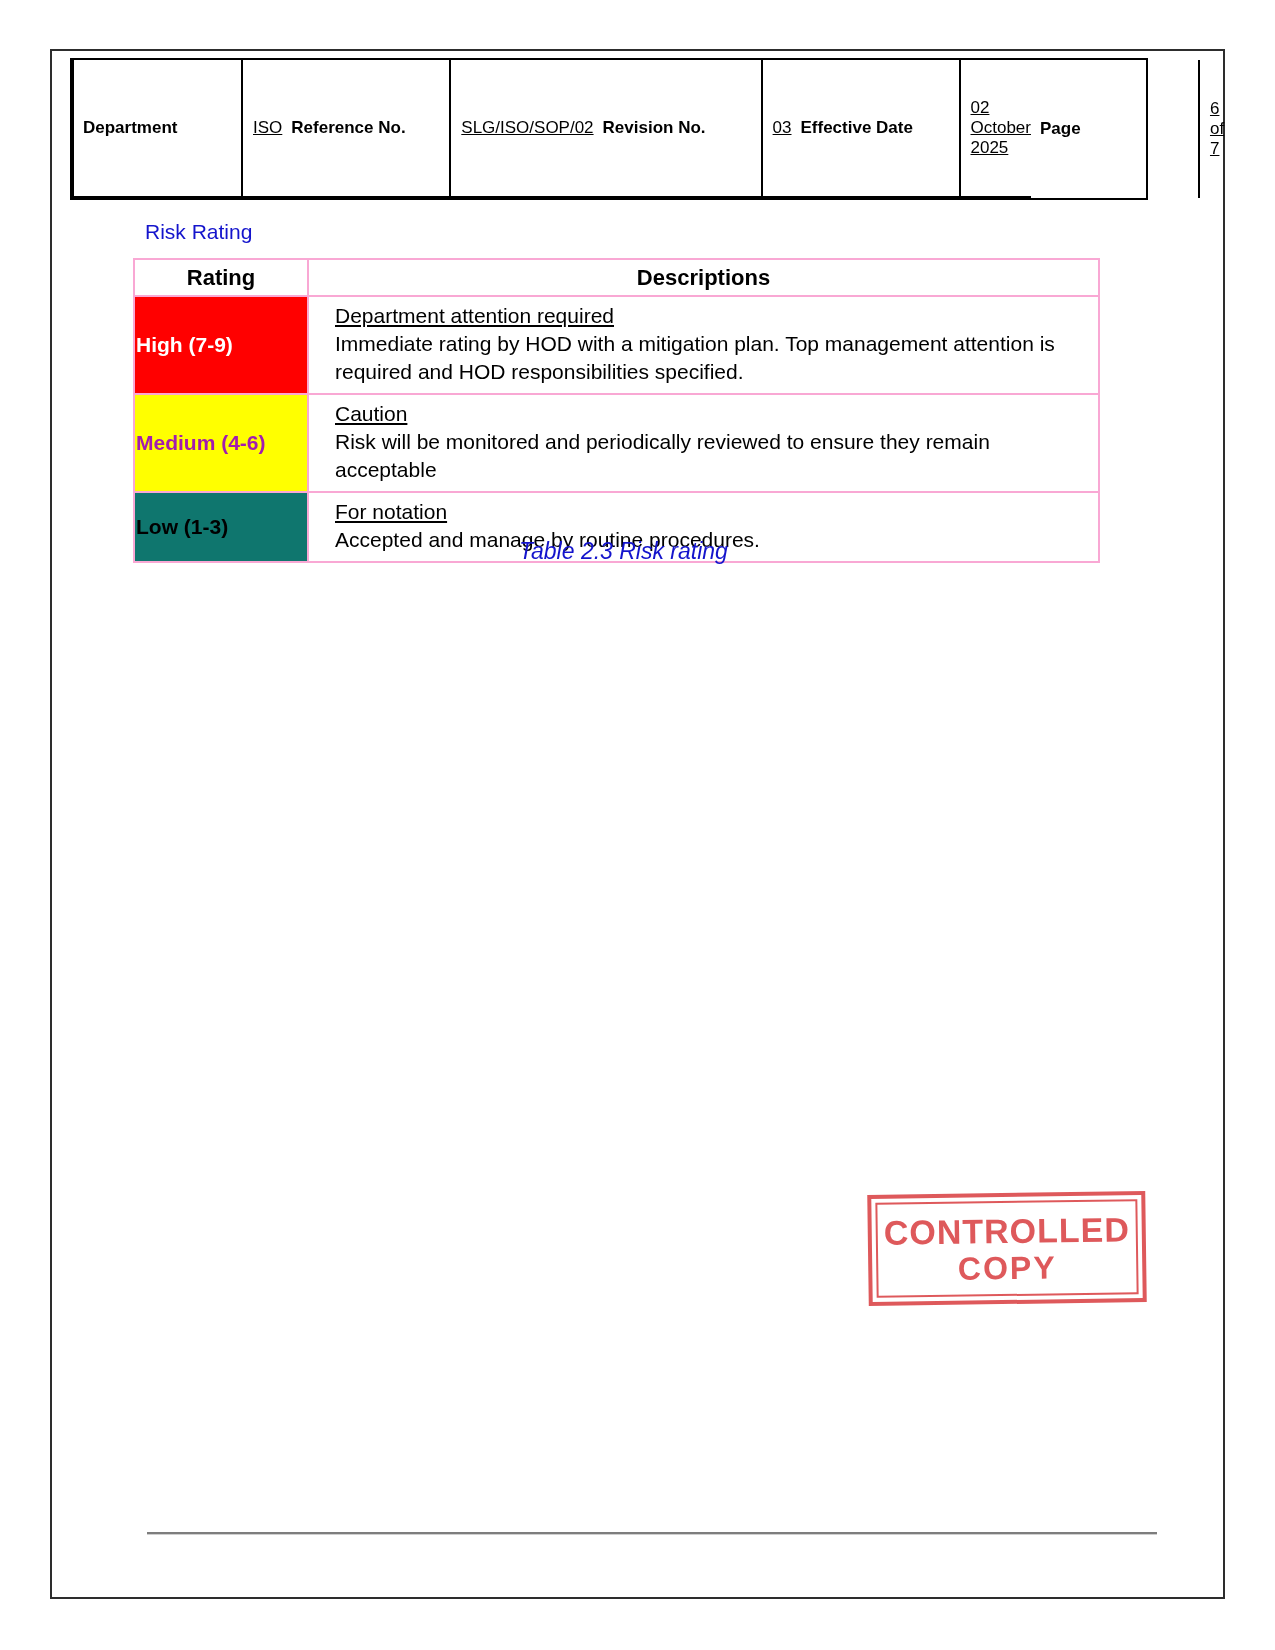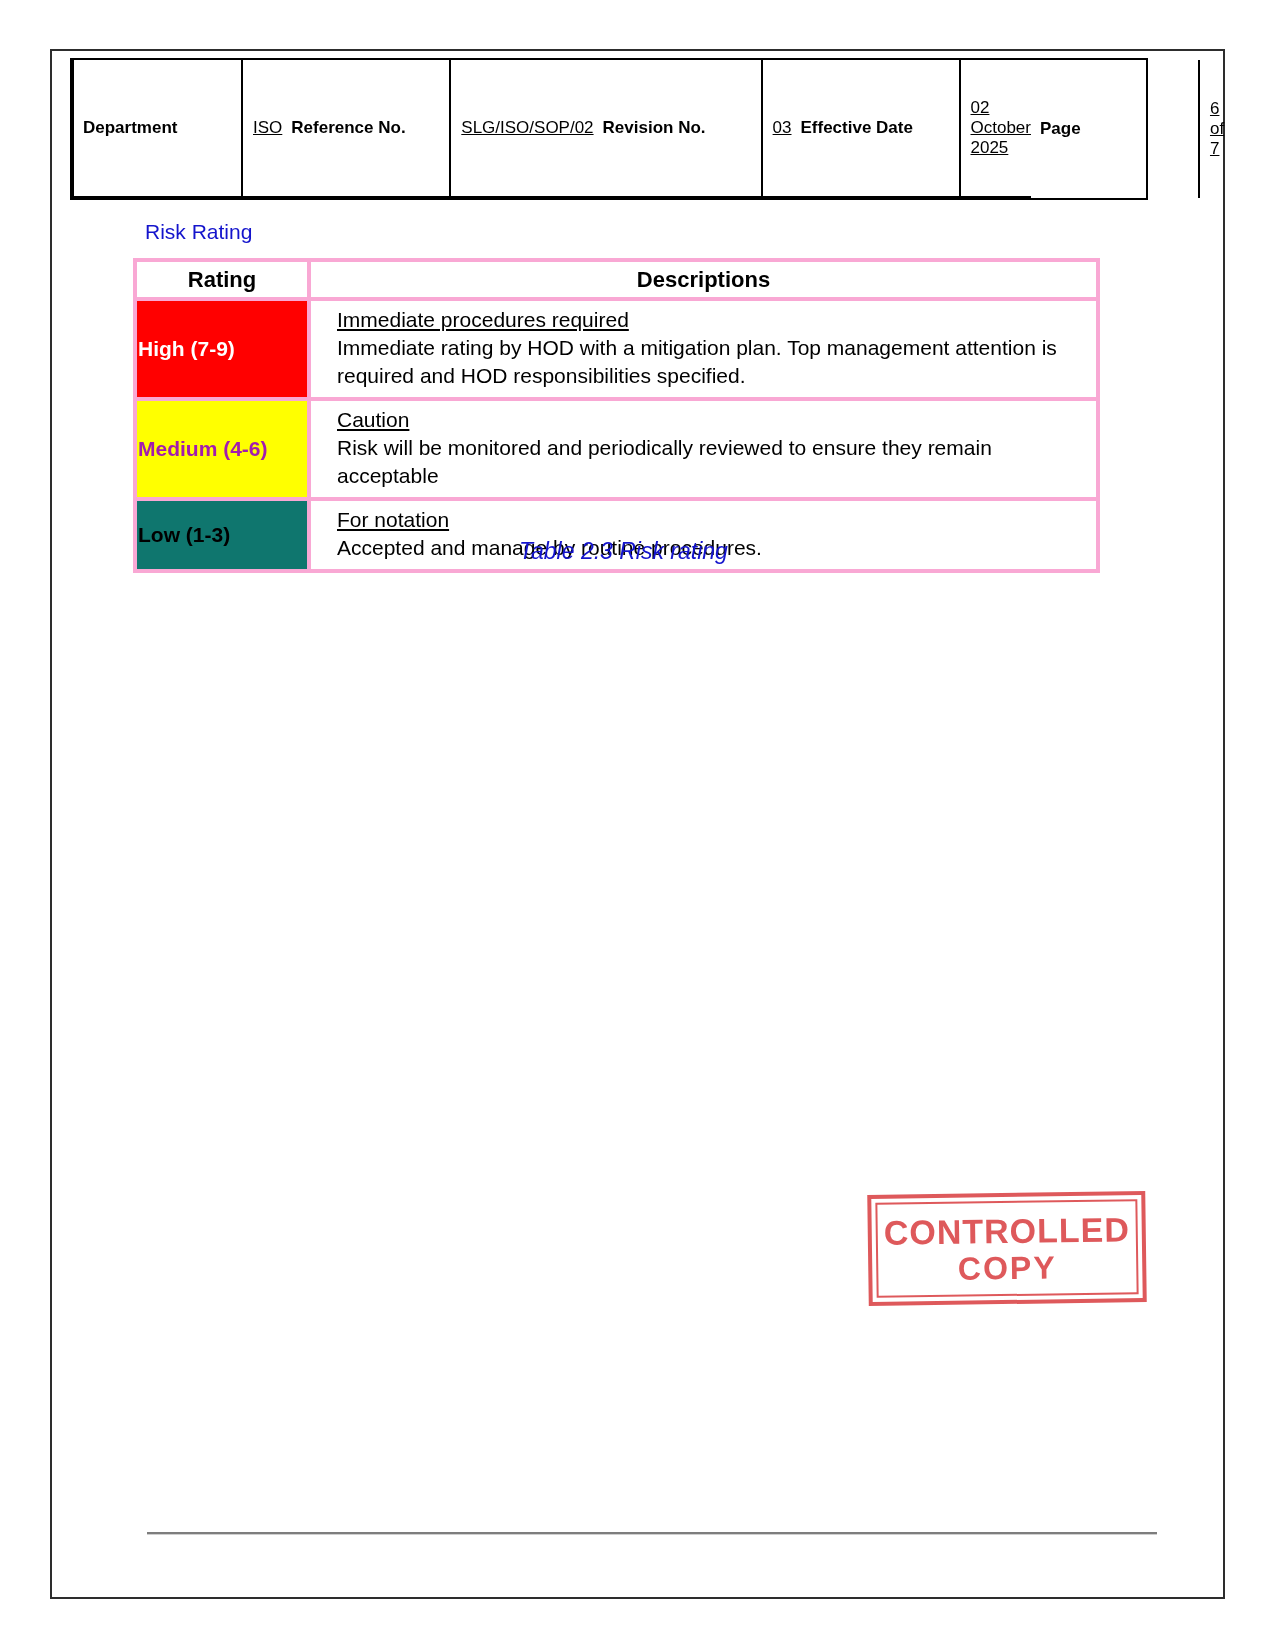--- a/index.html
+++ b/index.html
@@ -16,21 +16,21 @@
   .meta-row:last-child{border-bottom:none;}
   .meta-label{width:158px;border-right:2px solid #000;font-weight:bold;font-size:17px;padding-left:9px;align-self:stretch;display:flex;align-items:center;}
   .meta-value{flex:1;font-size:17px;padding-left:10px;text-decoration:underline;}
 
   .construction-text{position:absolute;left:38px;top:118px;font-size:17.5px;font-weight:bold;color:#3c3c3c;letter-spacing:1.5px;transform:scaleX(.92);transform-origin:left;white-space:nowrap;}
   .construction-suffix{font-size:5px;letter-spacing:0;color:#8a8a8a;font-weight:normal;}
 
   
   .section-heading{position:absolute;left:145px;top:220px;font-size:21px;color:#1414CC;}
   .risk-table{position:absolute;left:133px;top:258px;border-collapse:collapse;table-layout:fixed;width:967px;}
-  .risk-table th,.risk-table td{border:4px solid #f9a8d4;vertical-align:middle;}
+  .risk-table th,.risk-table td{border:2px solid #f9a8d4;vertical-align:middle;}
   .risk-table th{font-size:22px;font-weight:bold;text-align:center;height:33px;background:#fff;}
   .col-rating{width:174px;}
   .rating-cell{font-weight:bold;font-size:21px;}
   .desc-cell{padding:5px 14px 7px 26px;font-size:21px;line-height:28px;}
   .desc-head{text-decoration:underline;display:block;}
   .row-high{height:87px;}
   .row-medium{height:85px;}
   .row-low{height:62px;}
   .caption{position:absolute;left:140px;top:538px;width:967px;text-align:center;font-size:23px;font-style:italic;color:#1414CC;}
 
@@ -97,21 +97,21 @@
       <col>
     </colgroup>
   <tbody>
       <tr>
     <th>Rating</th>
     <th>Descriptions</th>
   </tr>
   <tr class="row-high">
     <td class="rating-cell" style="background: rgb(255, 0, 0); color: rgb(255, 255, 255);">High (7-9)</td>
     <td class="desc-cell">
-      <span class="desc-head">Immediate procedures required</span>
+      <span class="desc-head">Department attention required</span>
       <span>Immediate rating by HOD with a mitigation plan. Top management attention is required and HOD responsibilities specified.</span>
     </td>
   </tr>
   <tr class="row-medium">
     <td class="rating-cell" style="background: rgb(255, 255, 0); color: #a21caf;">Medium (4-6)</td>
     <td class="desc-cell">
       <span class="desc-head">Caution</span>
       <span>Risk will be monitored and periodically reviewed to ensure they remain acceptable</span>
     </td>
   </tr>

